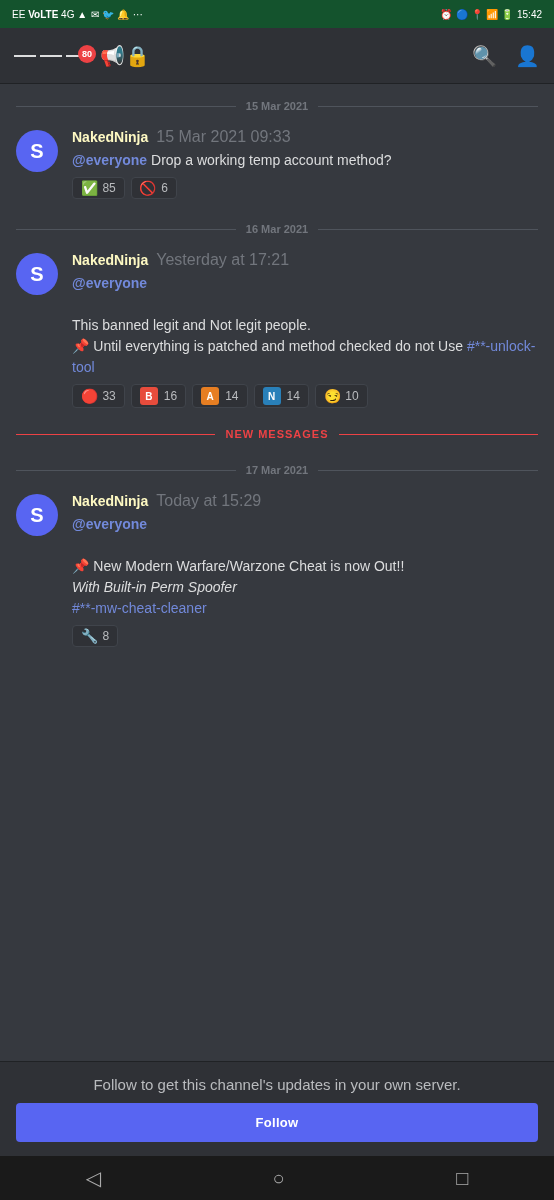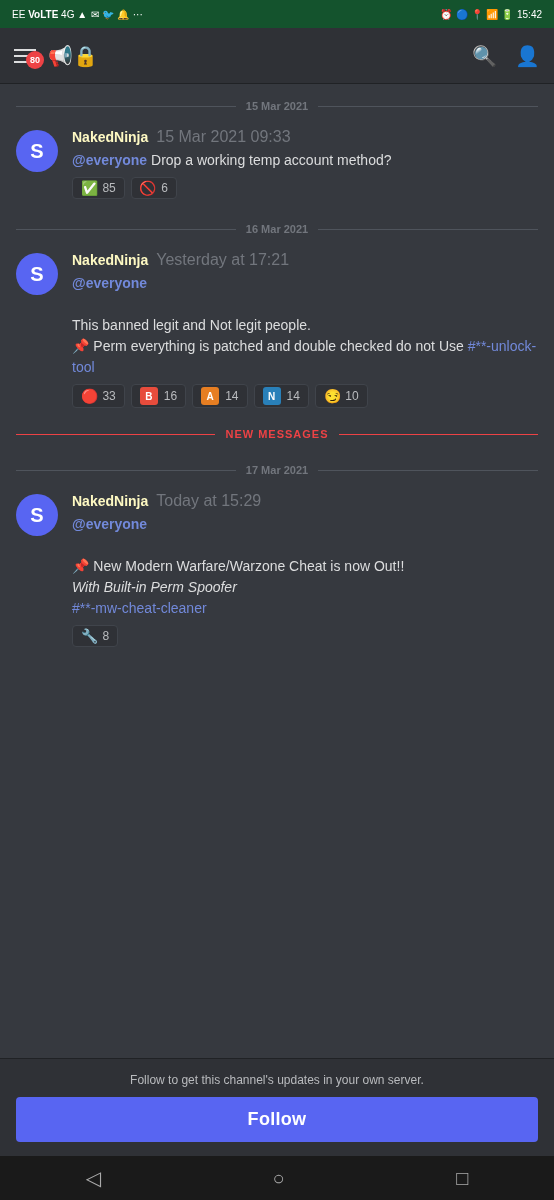--- a/index.html
+++ b/index.html
@@ -31,21 +31,21 @@
     .header {
       background: #2f3136;
       display: flex;
       align-items: center;
       padding: 10px 14px;
       height: 56px;
       border-bottom: 1px solid #202225;
       gap: 12px;
     }
     .hamburger-btn {
-      display: flex; flex-direction: column; gap: 4px; cursor: pointer; position: relative; align-items: center;
+      display: flex; flex-direction: row; gap: 4px; cursor: pointer; position: relative; align-items: center;
     }
     .hamburger-btn span { display: block; width: 22px; height: 2px; background: #dcddde; }
     .notif-badge {
       position: absolute;
       bottom: -6px; right: -8px;
       background: #ed4245;
       color: #fff;
       font-size: 9px;
       font-weight: bold;
       border-radius: 50%;
@@ -140,30 +140,30 @@
     .follow-bar {
       position: fixed;
       bottom: 44px;
       width: 554px;
       background: #2f3136;
       border-top: 1px solid #202225;
       padding: 14px 16px;
       text-align: center;
     }
     .follow-text {
-      font-size: 12px; color: #b9bbbe; margin-bottom: 10px;
+      font-size: 15px; color: #b9bbbe; margin-bottom: 10px;
     }
     .follow-button {
       background: #5865f2;
       color: #fff;
       border: none;
       border-radius: 4px;
       width: 100%;
       padding: 12px;
-      font-size: 18px;
+      font-size: 13px;
       font-weight: 600;
       cursor: pointer;
       letter-spacing: 0.3px;
     }
 
     
     .android-nav {
       position: fixed;
       bottom: 0;
       width: 554px;
@@ -244,21 +244,21 @@
     <div class="message-content">
       <div class="message-header">
         <span class="author-name">NakedNinja</span>
         <span class="timestamp">Yesterday at 17:21</span>
       </div>
       <div class="message-text">
         <span class="mention">@everyone</span>
         <br>
         <br>
         <span>This banned legit and Not legit people.</span><br>
-        <span>📌 Perm everything is patched and double checked do not Use </span>
+        <span>📌 Until everything is patched and method checked do not Use </span>
         <span class="channel-link">#**-unlock-tool</span>
       </div>
       <div class="reactions">
         <div class="reaction">
           <span class="reaction-emoji">🔴</span>
           <span class="reaction-count">33</span>
         </div>
         <div class="reaction">
           <span class="reaction-badge" style="background:#e74c3c;">B</span>
           <span class="reaction-count">16</span>

